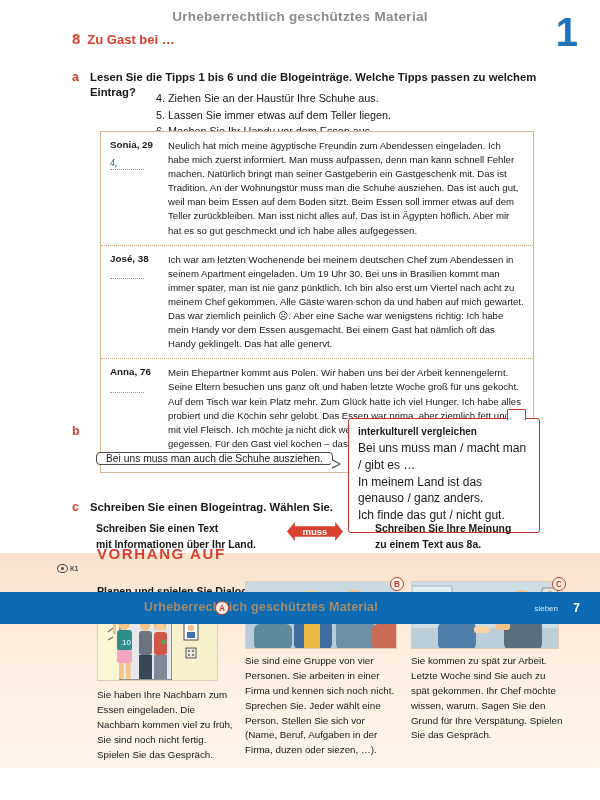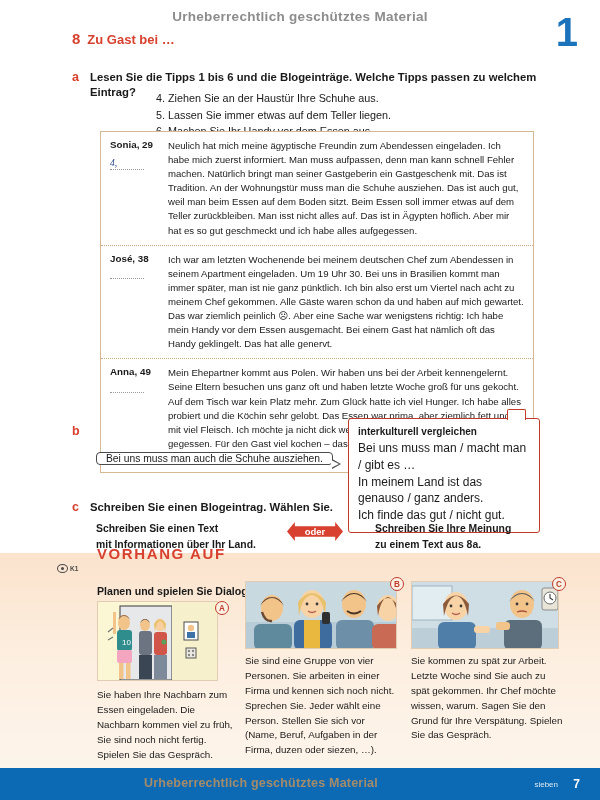--- a/index.html
+++ b/index.html
@@ -2,21 +2,21 @@
 <html><head>
 <meta charset="utf-8">
 <style>
   * { box-sizing: border-box; margin: 0; padding: 0; }
   html, body {
     width: 600px; height: 800px;
     font-family: "Liberation Sans", sans-serif;
     background: #ffffff;
     overflow: hidden;
   }
-  .page { position: relative; width: 600px; height: 800px; background: #fff; }
+  .page { position: relative; width: 600px; height: 624px; background: #fff; }
 
   
   .watermark-top {
     position: absolute; top: 9px; left: 0; width: 600px;
     text-align: center;
     font-size: 13.5px; font-weight: bold; letter-spacing: .3px;
     color: #8c8c8c;
   }
   .chapter-number {
     position: absolute; top: 12px; right: 22px;
@@ -259,21 +259,21 @@
     </div>
     <div class="blog-row">
       <div class="blog-meta">
         <div class="blog-name">José, 38</div>
         <div class="blog-answer"></div>
       </div>
       <div class="blog-body">Ich war am letzten Wochenende bei meinem deutschen Chef zum Abendessen in seinem Apartment eingeladen. Um 19 Uhr 30. Bei uns in Brasilien kommt man immer später, man ist nie ganz pünktlich. Ich bin also erst um Viertel nach acht zu meinem Chef gekommen. Alle Gäste waren schon da und haben auf mich gewartet. Das war ziemlich peinlich ☹. Aber eine Sache war wenigstens richtig: Ich habe mein Handy vor dem Essen ausgemacht. Bei einem Gast hat nämlich oft das Handy geklingelt. Das hat alle genervt.</div>
     </div>
     <div class="blog-row">
       <div class="blog-meta">
-        <div class="blog-name">Anna, 49</div>
+        <div class="blog-name">Anna, 76</div>
         <div class="blog-answer"></div>
       </div>
       <div class="blog-body">Mein Ehepartner kommt aus Polen. Wir haben uns bei der Arbeit kennengelernt. Seine Eltern besuchen uns ganz oft und haben letzte Woche groß für uns gekocht. Auf dem Tisch war kein Platz mehr. Zum Glück hatte ich viel Hunger. Ich habe alles probiert und die Köchin sehr gelobt. Das Essen war prima, aber ziemlich fett und mit viel Fleisch. Ich möchte ja nicht dick werden, aber ich habe trotzdem viel gegessen. Für den Gast viel kochen – das ist in Polen ganz normal und gastfreundlich.</div>
     </div>
   </div>
 
   <div class="sub" id="sub-b">
     <span class="sub-letter">b</span>
   </div>
 
@@ -286,21 +286,21 @@
     <div class="ik-line">In meinem Land ist das genauso / ganz anders.</div>
     <div class="ik-line">Ich finde das gut / nicht gut.</div>
   </div>
 
   <div class="sub" id="sub-c">
     <span class="sub-letter">c</span>
     <span class="sub-text">Schreiben Sie einen Blogeintrag. Wählen Sie.</span>
   </div>
   <div class="c-left" style="white-space:pre-line">Schreiben Sie einen Text
 mit Informationen über Ihr Land.</div>
-  <div class="oder">oder</div>
+  <div class="oder">muss</div>
   <div class="c-right" style="white-space:pre-line">Schreiben Sie Ihre Meinung
 zu einem Text aus 8a.</div>
 
   <div class="vorhang"></div>
 
   <div class="audio-badge">
     <span class="audio-disc"></span>
     <span class="audio-label">K1</span>
   </div>
   <div class="vorhang-title">VORHANG AUF</div>

